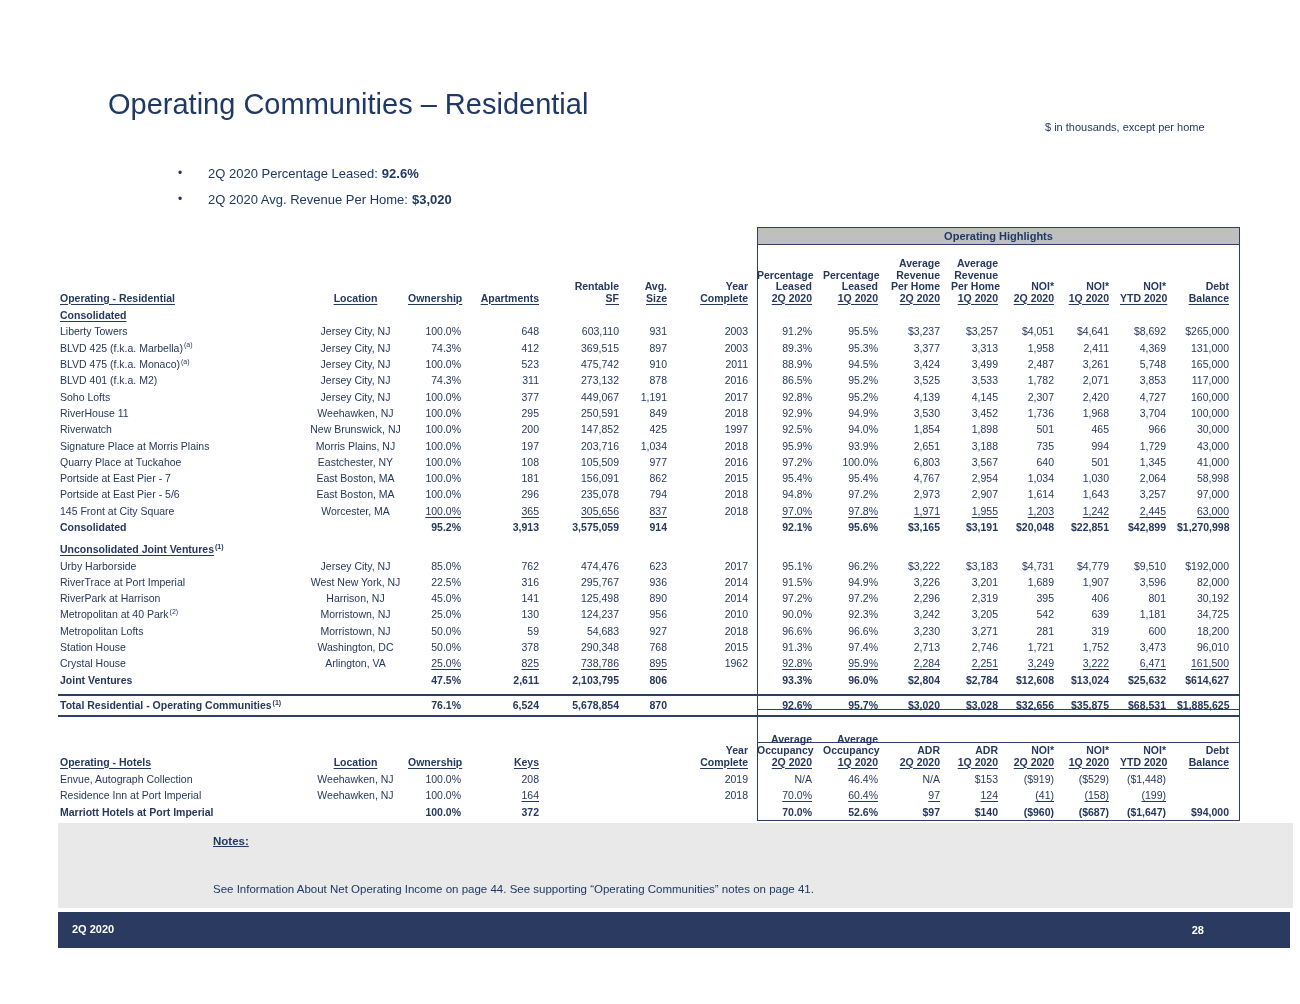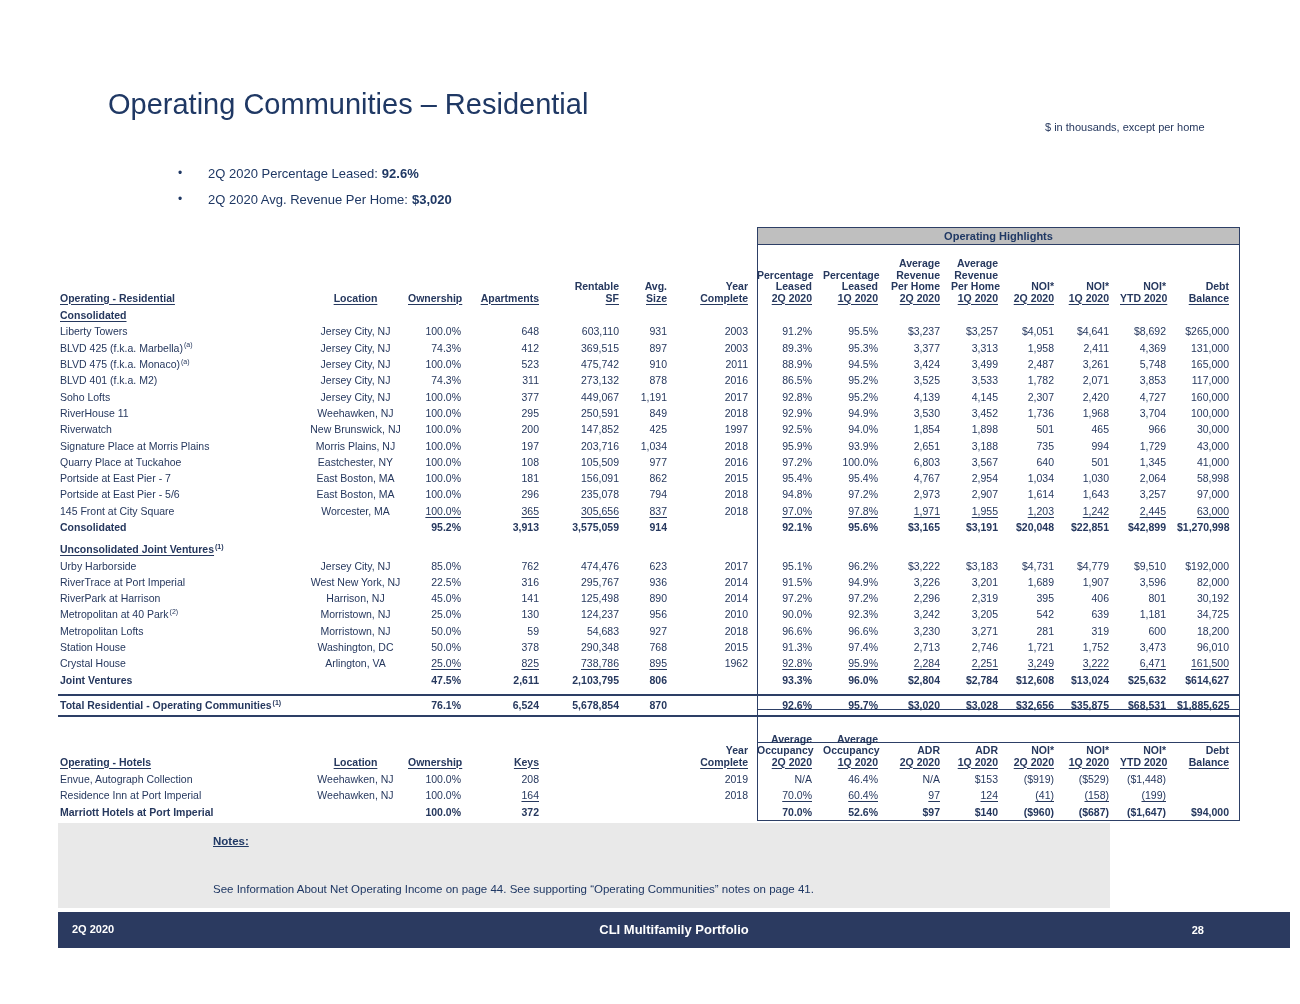--- a/index.html
+++ b/index.html
@@ -33,21 +33,21 @@
   th:nth-child(2),td:nth-child(2){text-align:center;}
   th:nth-child(n+3),td:nth-child(n+3){text-align:right;padding-right:9px;}
   th:nth-child(n+8),td:nth-child(n+8){padding-right:11px;}
   th:nth-child(15),td:nth-child(15){}
   tr.total td{font-weight:bold;}
   tr.grand td{font-weight:bold;border-top:2px solid #2d3f66;border-bottom:2px solid #2d3f66;height:19px;}
   tr.spacer td{height:6px;}
   .u{text-decoration:underline;text-underline-offset:2px;}
   sup{font-size:7px;vertical-align:super;margin-left:1px;line-height:0;}
 
-  .notes{position:absolute;left:58px;top:823px;width:1052px;height:85px;background:#E9E9E9;font-size:11.5px;color:#1F3864;}
+  .notes{position:absolute;left:58px;top:823px;width:1235px;height:85px;background:#E9E9E9;font-size:11.5px;color:#1F3864;}
   .notes-title{position:absolute;left:155px;top:12px;font-weight:bold;text-decoration:underline;}
   .note-a{position:absolute;left:155px;top:30px;}
   .note-a .tag{display:inline-block;width:38px;}
   .note-see{position:absolute;left:155px;top:60px;}
 
   .footer{position:absolute;left:58px;top:912px;width:1232px;height:36px;background:#2B3A60;color:#ffffff;}
   .footer .f-left{position:absolute;left:14px;top:11px;font-weight:bold;font-size:11px;}
   .footer .f-center{position:absolute;left:0;right:0;top:10px;text-align:center;font-weight:bold;font-size:13px;}
   .footer .f-right{position:absolute;right:86px;top:12px;font-weight:bold;font-size:11px;}
 </style>
@@ -616,17 +616,16 @@
       </table>
   </div>
 
   <div class="notes">
     <div class="notes-title">Notes:</div>
     <div class="note-see">See Information About Net Operating Income on page 44. See supporting “Operating Communities” notes on page 41.</div>
   </div>
 
   <div class="footer">
     <span class="f-left">2Q 2020</span>
-    <span class="f-center">CLI Multifamily Portfolio</span>
     <span class="f-right">28</span>
   </div>
 
 </div>
 
 </body></html>

